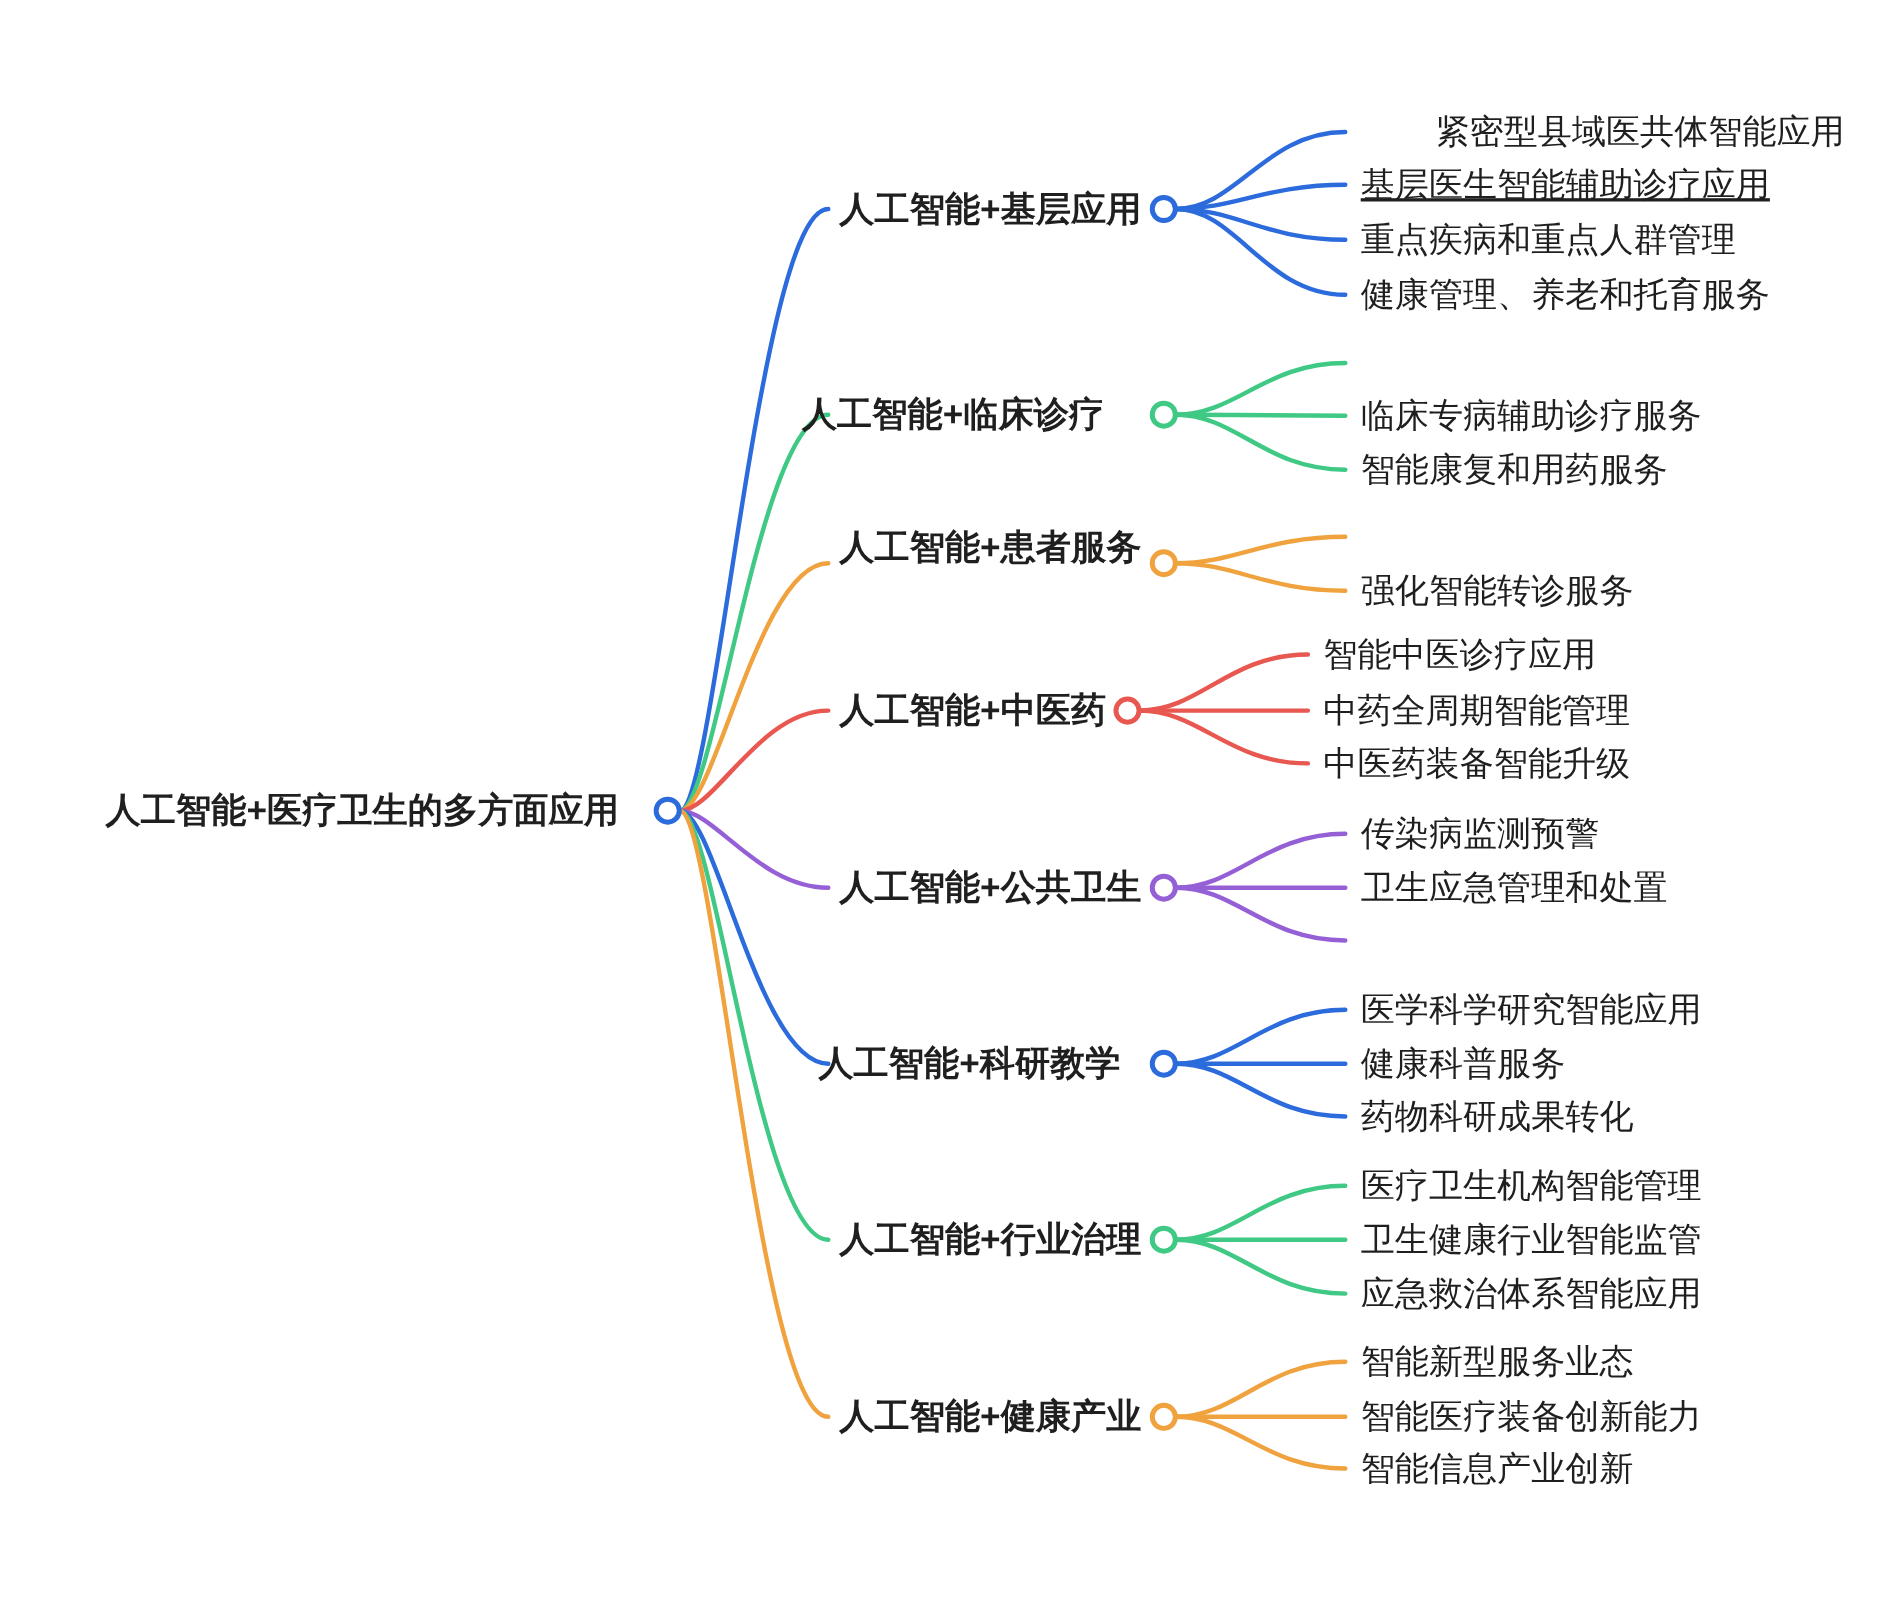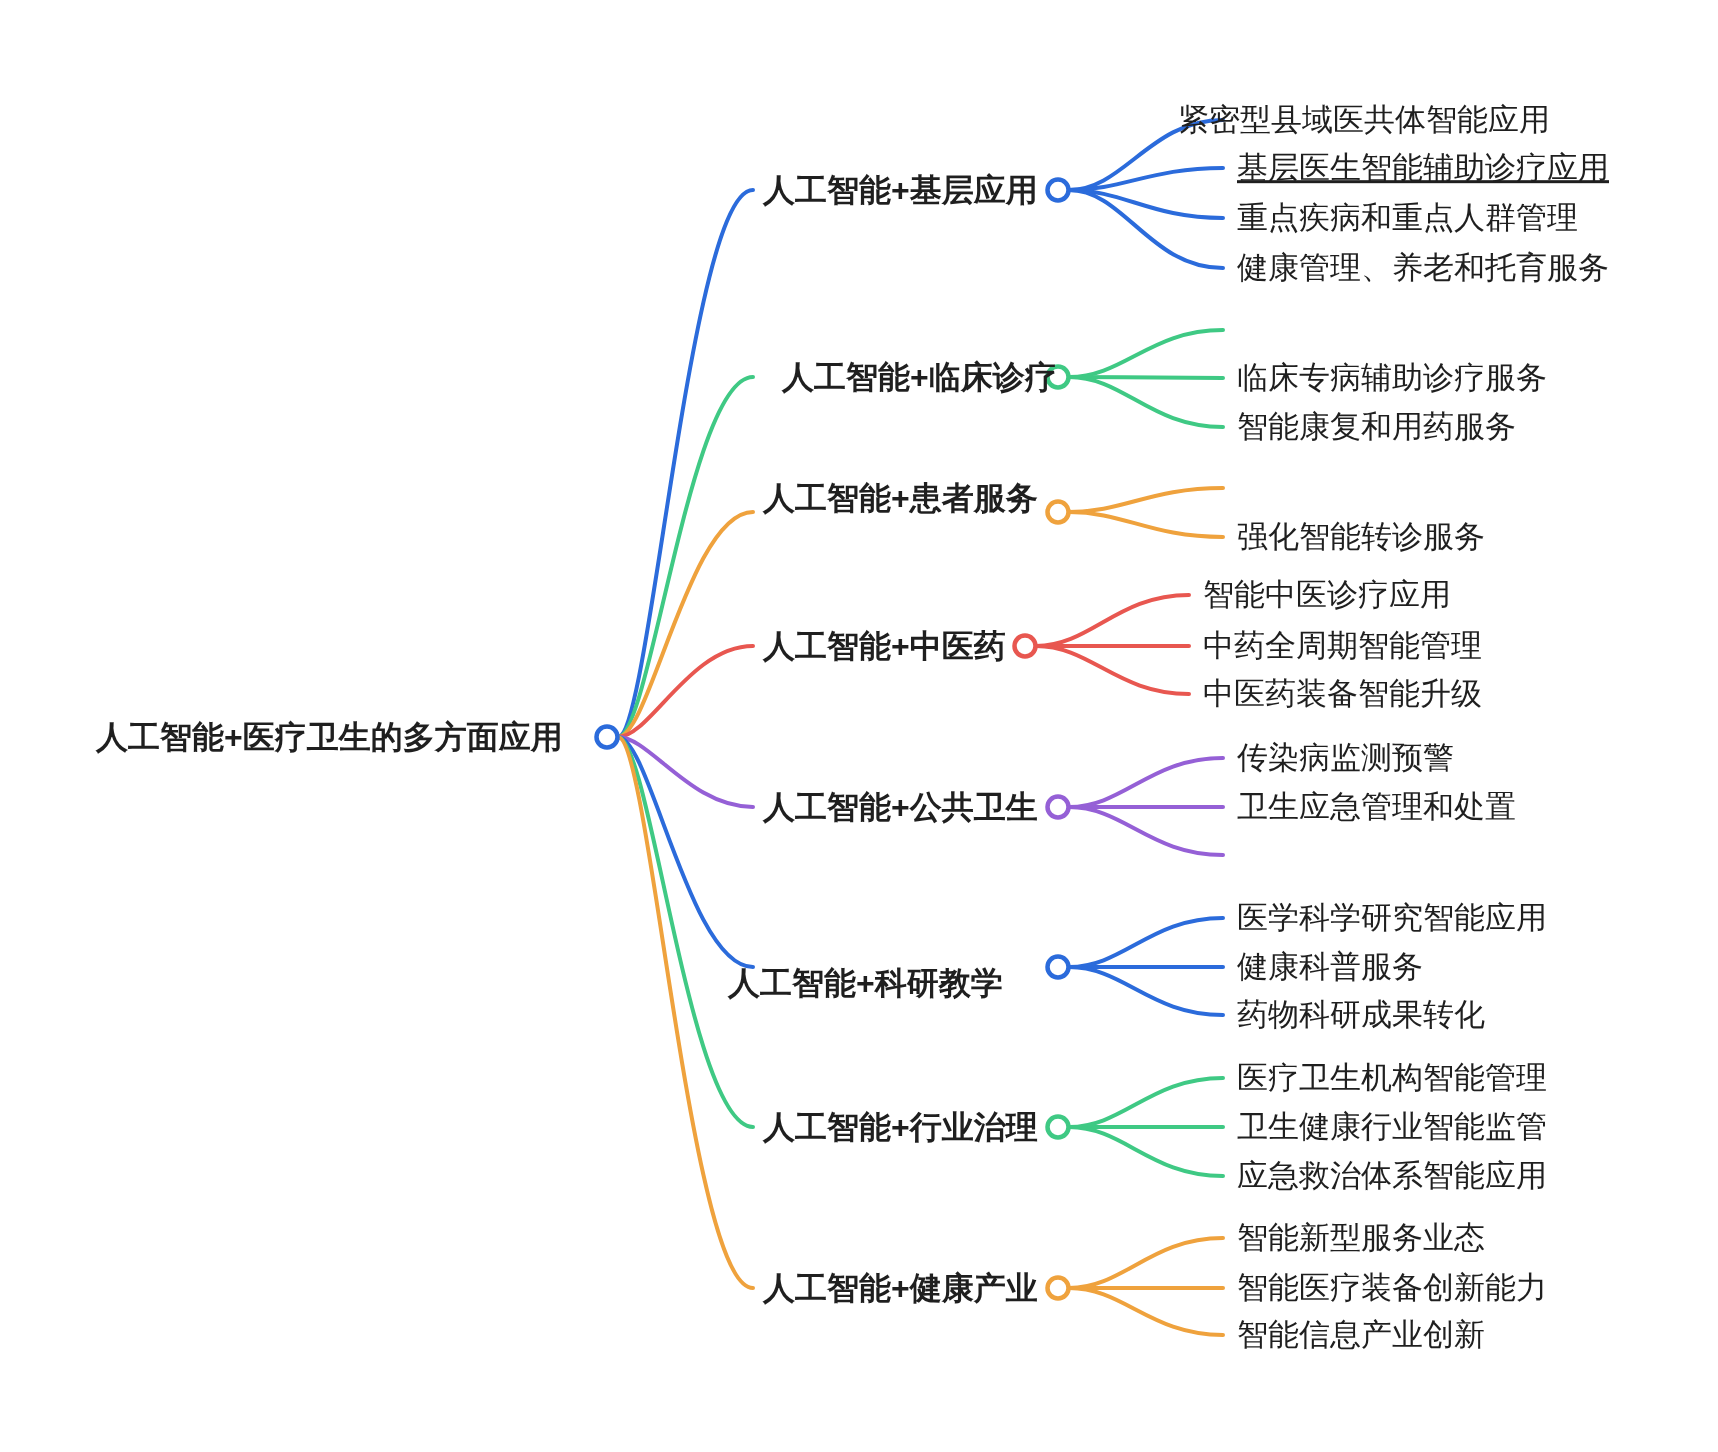--- a/index.html
+++ b/index.html
@@ -96,29 +96,29 @@
     <circle cx="1025" cy="646" r="10.5" fill="#ffffff" stroke-width="4.5" stroke="#E85750"></circle>
     <circle cx="1058" cy="807" r="10.5" fill="#ffffff" stroke-width="4.5" stroke="#9560D6"></circle>
     <circle cx="1058" cy="967" r="10.5" fill="#ffffff" stroke-width="4.5" stroke="#2B6BDB"></circle>
     <circle cx="1058" cy="1127" r="10.5" fill="#ffffff" stroke-width="4.5" stroke="#3FC984"></circle>
     <circle cx="1058" cy="1288" r="10.5" fill="#ffffff" stroke-width="4.5" stroke="#EFA23D"></circle>
   </svg>
 
   <div class="node-label root-label" style="left:96px; top:737px;">人工智能+医疗卫生的多方面应用</div>
 
   <div class="node-label branch-label" style="left:763px; top:190px;">人工智能+基层应用</div>
-  <div class="node-label branch-label" style="left:782px; top:377px;text-align:right;">人工智能+临床诊疗</div>
+  <div class="node-label branch-label" style="left:729px; top:377px;text-align:right;">人工智能+临床诊疗</div>
   <div class="node-label branch-label" style="left:763px; top:498px;">人工智能+患者服务</div>
   <div class="node-label branch-label" style="left:763px; top:646px;">人工智能+中医药</div>
   <div class="node-label branch-label" style="left:763px; top:807px;">人工智能+公共卫生</div>
-  <div class="node-label branch-label" style="left:728px; top:967px;margin-top:16px;">人工智能+科研教学</div>
+  <div class="node-label branch-label" style="left:744px; top:967px;">人工智能+科研教学</div>
   <div class="node-label branch-label" style="left:763px; top:1127px;">人工智能+行业治理</div>
   <div class="node-label branch-label" style="left:763px; top:1288px;">人工智能+健康产业</div>
 
-  <div class="node-label leaf-label" style="left:1178px; top:120px;text-align:right;">紧密型县域医共体智能应用</div>
+  <div class="node-label leaf-label" style="left:1305px; top:120px;text-align:right;">紧密型县域医共体智能应用</div>
   <div class="node-label leaf-label" style="left:1237px; top:168px;text-decoration:underline;">基层医生智能辅助诊疗应用</div>
   <div class="node-label leaf-label" style="left:1237px; top:218px;">重点疾病和重点人群管理</div>
   <div class="node-label leaf-label" style="left:1237px; top:268px;">健康管理、养老和托育服务</div>
 
   <div class="node-label leaf-label" style="left:1237px; top:378px;">临床专病辅助诊疗服务</div>
   <div class="node-label leaf-label" style="left:1237px; top:427px;">智能康复和用药服务</div>
 
   <div class="node-label leaf-label" style="left:1237px; top:537px;">强化智能转诊服务</div>
 
   <div class="node-label leaf-label" style="left:1203px; top:595px;">智能中医诊疗应用</div>

